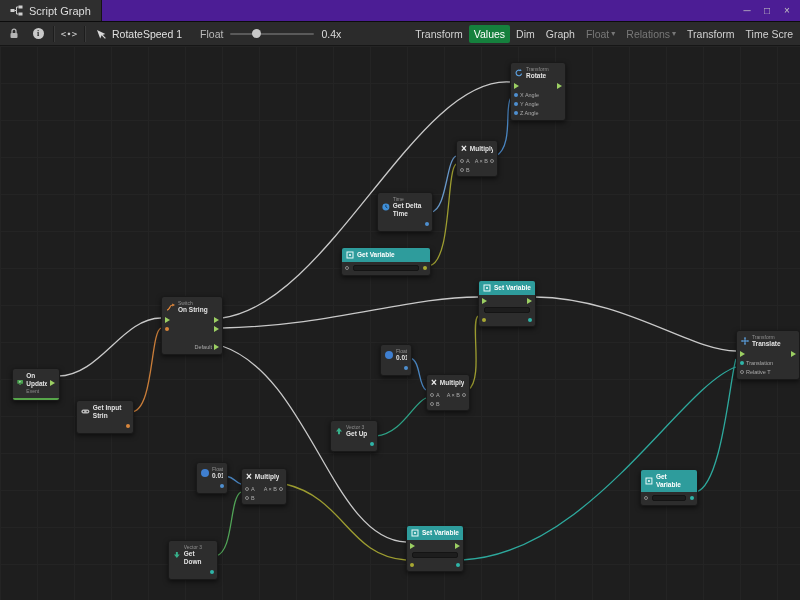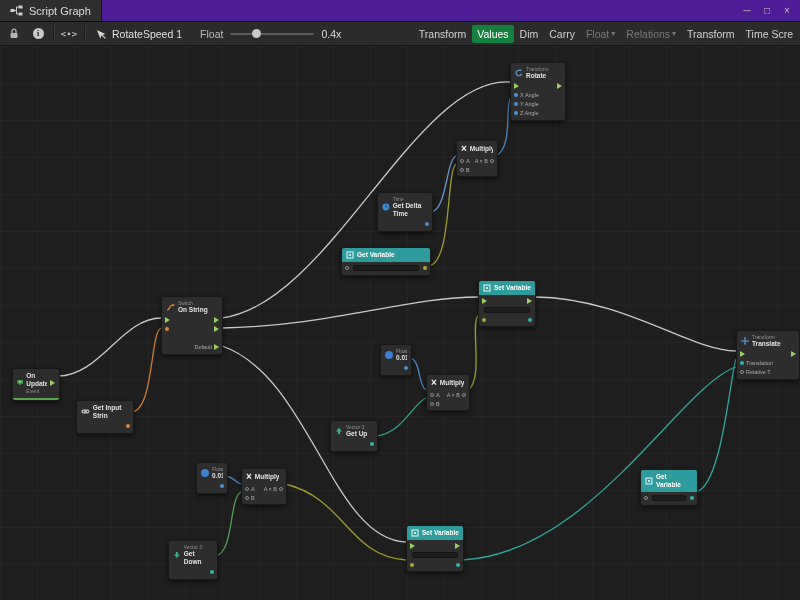--- a/index.html
+++ b/index.html
@@ -96,21 +96,21 @@
     </div>
     <span class="zlabel">Float</span>
     <div class="zoomtrack">
       <span class="zoomknob"></span>
     </div>
     <span class="zval">0.4x</span>
     <div class="tbgroup">
       <span class="tbtn">Transform</span>
       <span class="tbtn active">Values</span>
       <span class="tbtn">Dim</span>
-      <span class="tbtn">Carry</span>
+      <span class="tbtn">Graph</span>
       <span class="tbtn disabled">
         <span>Float</span>
         <span class="caret">▾</span>
       </span>
       <span class="tbtn disabled">
         <span>Relations</span>
         <span class="caret">▾</span>
       </span>
       <span class="tbtn">Transform</span>
       <span class="tbtn">Time Scre</span>

